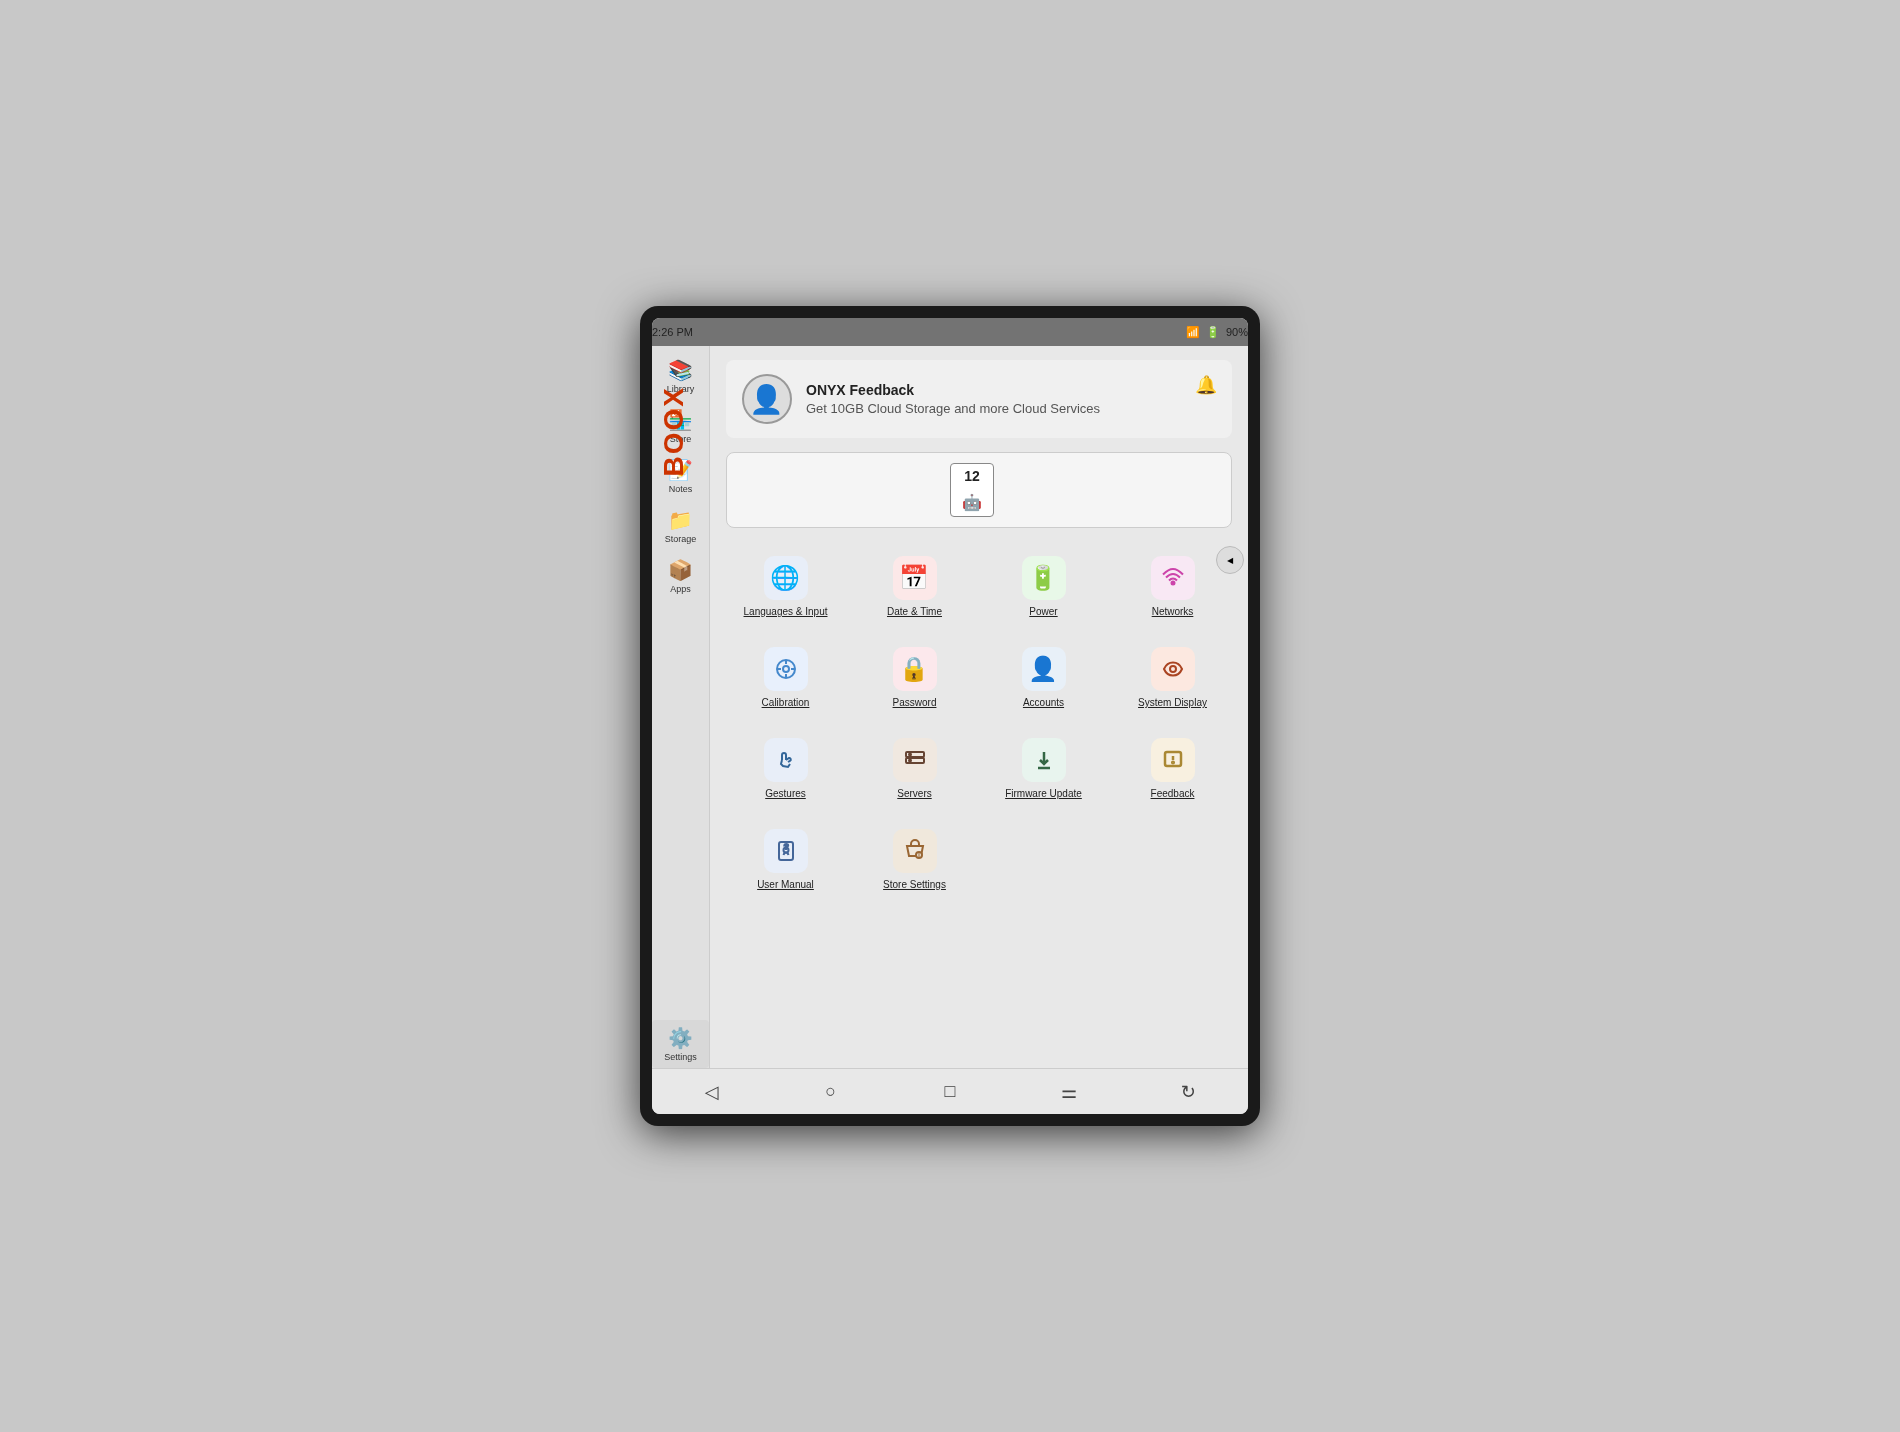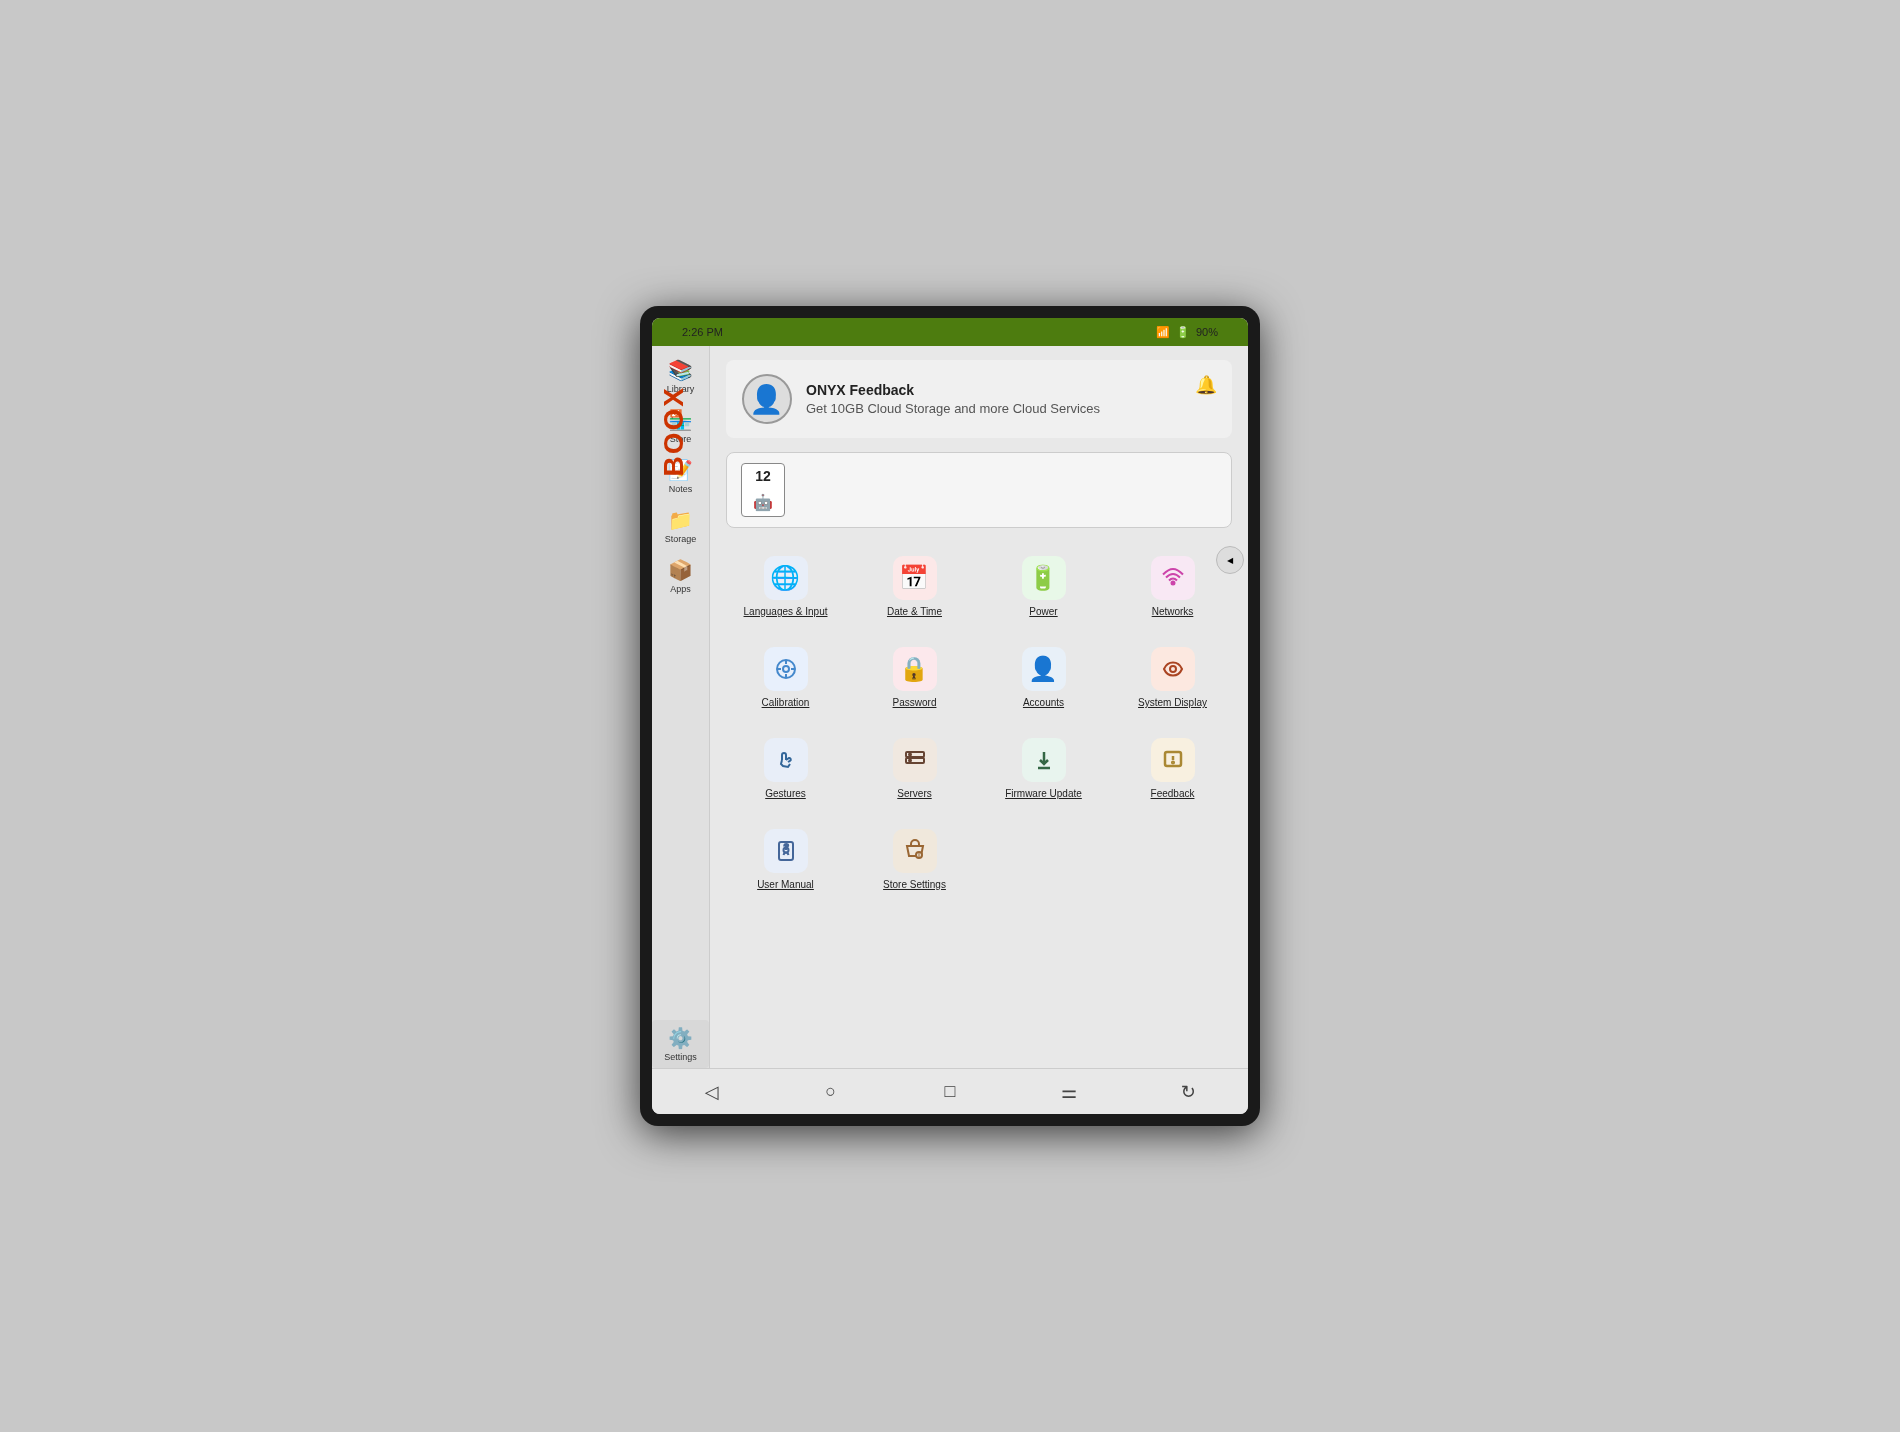--- a/index.html
+++ b/index.html
@@ -41,26 +41,26 @@
       height: 100%;
       background: #e8e8e8;
       border-radius: 8px;
       overflow: hidden;
       display: flex;
       flex-direction: column;
     }
 
     
     .status-bar {
-      background: #4d7c0f;
+      background: #737373;
       height: 28px;
       display: flex;
       align-items: center;
       justify-content: space-between;
-      padding: 0 30px;
+      padding: 0 0;
       font-size: 11px;
       color: #222;
       flex-shrink: 0;
       gap: 25px;
     }
 
     .status-right {
       display: flex;
       align-items: center;
       gap: 6px;
@@ -170,20 +170,21 @@
 
     
     .device-info-card {
       background: #f5f5f5;
       border: 1px solid #ccc;
       border-radius: 8px;
       padding: 10px 14px;
       margin-bottom: 18px;
       display: flex;
       align-items: center;
+      flex-direction: column;
     }
 
     .device-icon-box {
       width: 44px;
       height: 54px;
       border: 1.5px solid #888;
       border-radius: 4px;
       display: flex;
       flex-direction: column;
       align-items: center;

